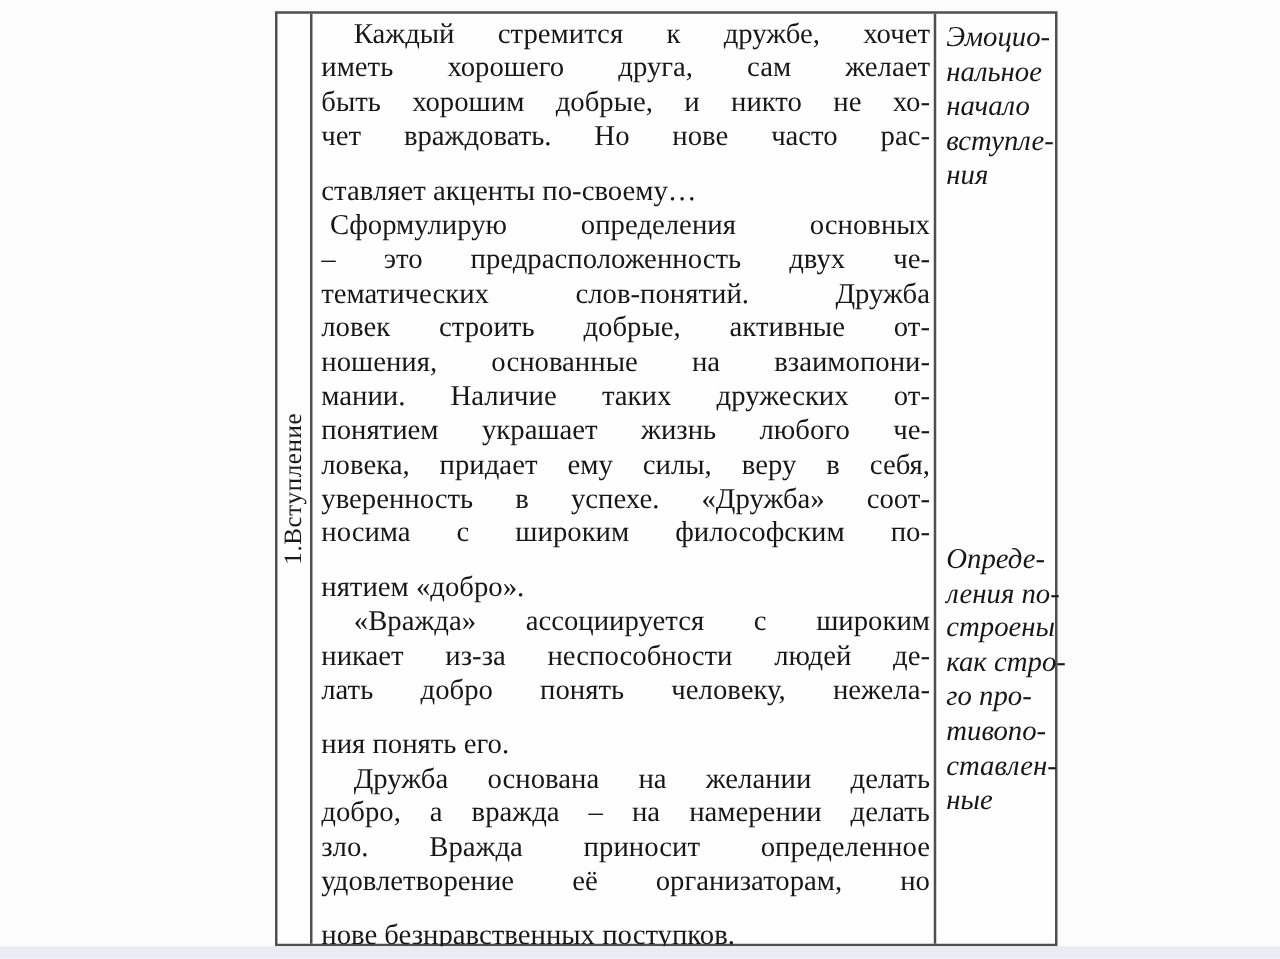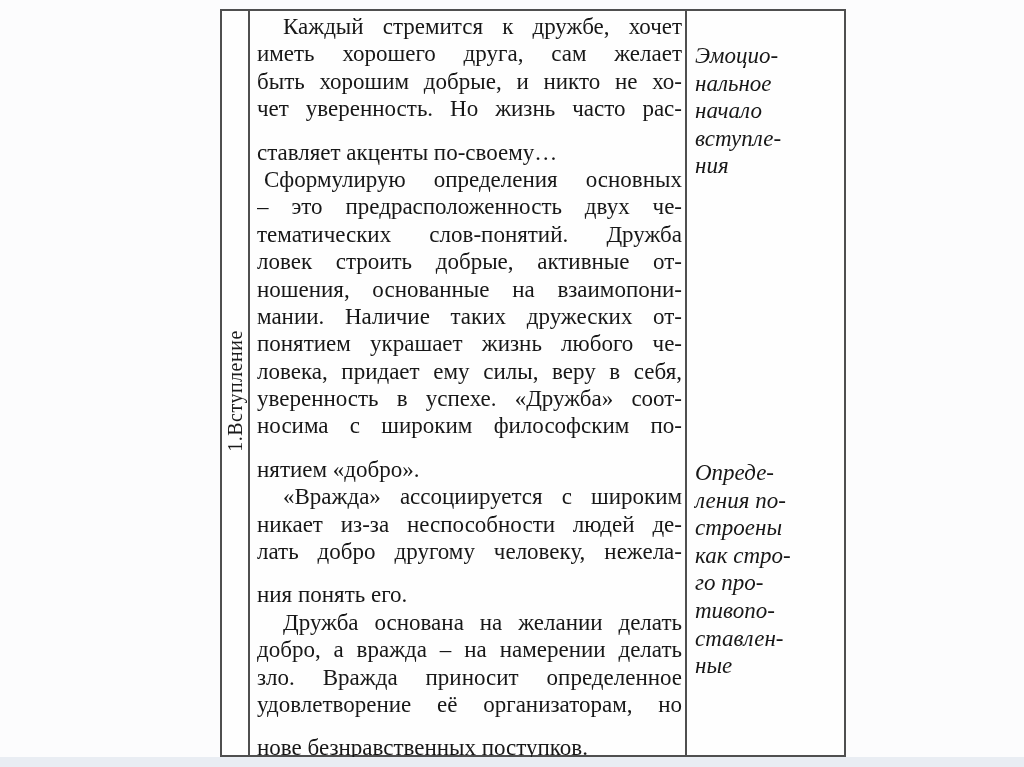--- a/index.html
+++ b/index.html
@@ -43,21 +43,21 @@
   .vlabel {
     position: absolute;
     left: 50%; top: 380px;
     transform: translate(-50%, -50%) rotate(-90deg);
     white-space: nowrap;
     font-size: 20px;
     letter-spacing: 0.5px;
     color: #1a1a1a;
   }
   .col-main {
-    width: 437px;
+    width: 499px;
     border-right: 2px solid #4f4f4f;
     box-sizing: border-box;
     flex: none;
     padding: 2px 3px 0 7px;
   }
   .line {
     font-size: 23px;
     line-height: 27.4px;
     height: 27.4px;
     text-align: justify;
@@ -70,21 +70,20 @@
     text-align-last: left;
     margin-top: 16px;
   }
   .line.ind1 { padding-left: 26px; }
   .line.ind2 { padding-left: 7px; }
   .line .it { }
   .col-note {
     flex: 1;
     position: relative;
     box-sizing: border-box;
-    margin-top: 26px;
   }
   .note-block {
     position: absolute;
     left: 8px;
     right: 2px;
     font-style: italic;
   }
   .note-line {
     font-size: 23px;
     line-height: 27.6px;
@@ -98,36 +97,36 @@
   <div class="doc-table">
 
     <div class="col-label">
       <div class="vlabel">1.Вступление</div>
     </div>
 
     <div class="col-main" id="main-lines">
         <div class="line ind1"><span>Каждый стремится к дружбе, хочет</span></div>
         <div class="line"><span>иметь хорошего друга, сам желает</span></div>
         <div class="line"><span>быть хорошим добрые, и никто не хо-</span></div>
-        <div class="line"><span>чет уверенность. Но жизнь часто рас-</span></div>
+        <div class="line"><span>чет враждовать. Но нове часто рас-</span></div>
         <div class="line last"><span>ставляет акценты по-своему…</span></div>
         <div class="line ind2"><span class="it">Сформулирую определения основных</span></div>
         <div class="line"><span>– это предрасположенность двух че-</span></div>
         <div class="line"><span class="it">тематических слов-понятий.</span><span> Дружба</span></div>
         <div class="line"><span>ловек строить добрые, активные от-</span></div>
         <div class="line"><span>ношения, основанные на взаимопони-</span></div>
         <div class="line"><span>мании. Наличие таких дружеских от-</span></div>
         <div class="line"><span>понятием украшает жизнь любого че-</span></div>
         <div class="line"><span>ловека, придает ему силы, веру в себя,</span></div>
         <div class="line"><span>уверенность в успехе. «Дружба» соот-</span></div>
         <div class="line"><span>носима с широким философским по-</span></div>
         <div class="line last"><span>нятием «добро».</span></div>
         <div class="line ind1"><span>«Вражда» ассоциируется с широким</span></div>
         <div class="line"><span>никает из-за неспособности людей де-</span></div>
-        <div class="line"><span>лать добро другому человеку, нежела-</span></div>
+        <div class="line"><span>лать добро понять человеку, нежела-</span></div>
         <div class="line last"><span>ния понять его.</span></div>
         <div class="line ind1"><span>Дружба основана на желании делать</span></div>
         <div class="line"><span>добро, а вражда – на намерении делать</span></div>
         <div class="line"><span>зло. Вражда приносит определенное</span></div>
         <div class="line"><span>удовлетворение её организаторам, но</span></div>
         <div class="line last"><span>нове безнравственных поступков.</span></div>
       </div>
 
     <div class="col-note" id="note-blocks">
         <div class="note-block" style="top: 5px;">

